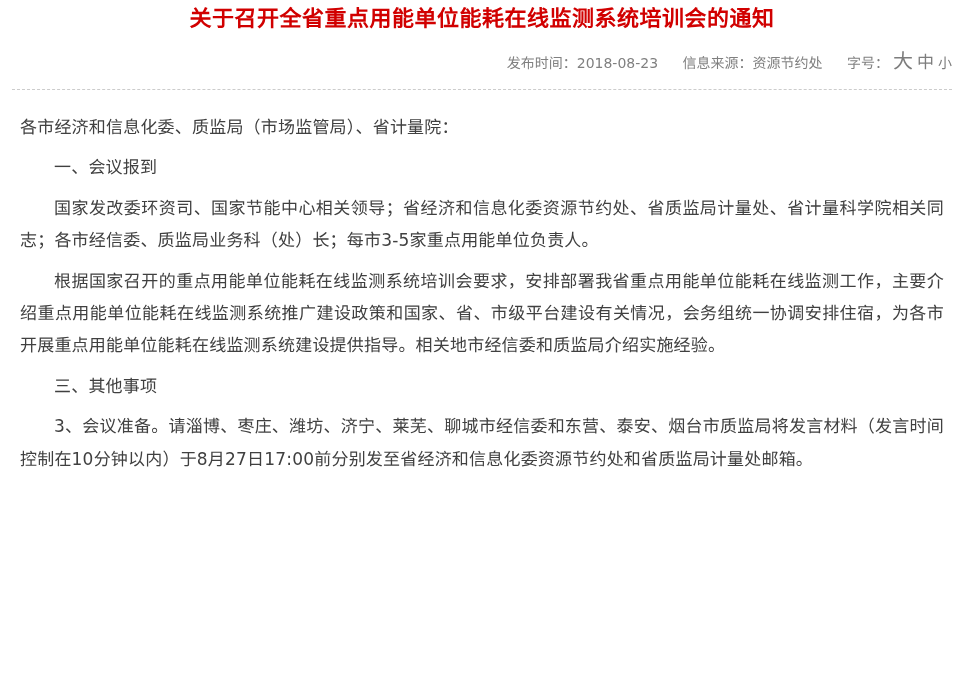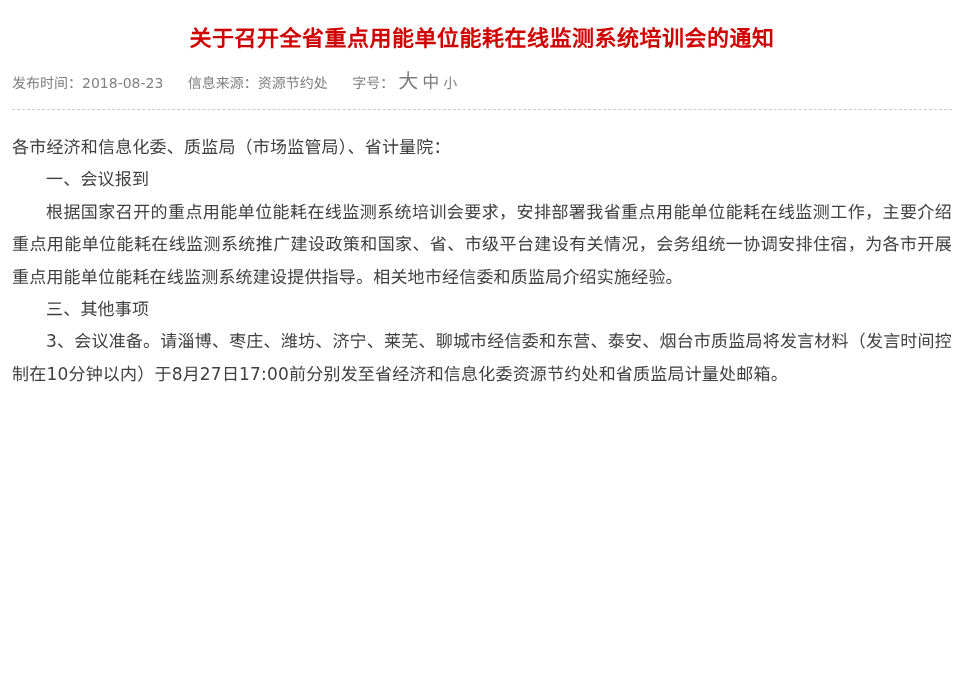--- a/index.html
+++ b/index.html
@@ -13,31 +13,31 @@
     height: 679px;
     margin: 0 auto;
     background: #ffffff;
     box-sizing: border-box;
     padding: 0 12px;
     overflow: hidden;
   }
   
   .article-title {
     margin: 0;
-    padding-top: 25px;
+    padding-top: 5px;
     text-align: center;
     font-size: 22px;
     line-height: 28px;
     font-weight: bold;
     color: #d10000;
     letter-spacing: 0.5px;
   }
   .meta-row {
     margin-top: 17px;
-    text-align: left;
+    text-align: right;
     font-size: 14px;
     color: #808080;
     line-height: 22px;
     white-space: nowrap;
   }
   .meta-group { display: inline-block; }
   .meta-group + .meta-group { margin-left: 20px; }
   .meta-row .label { color: #808080; }
   .meta-row .value { color: #808080; }
   .fontsize-switcher { display: inline-block; vertical-align: baseline; }
@@ -56,21 +56,21 @@
   }
   
   .article-body {
     margin-top: 21px;
     font-size: 17px;
     line-height: 32.4px;
     color: #404040;
     text-align: justify;
     letter-spacing: 0.2px;
   }
-  .article-body p { margin: 0; text-indent: 2em; }
+  .article-body p { margin: 8px; text-indent: 2em; }
   .article-body p.flush { text-indent: 0; }
 </style>
 </head>
 <body>
 
 <div class="page">
 
   <h1 class="article-title">关于召开全省重点用能单位能耗在线监测系统培训会的通知</h1>
 
   <div class="meta-row">
@@ -83,18 +83,19 @@
     <span class="meta-group">
       <span class="label">字号：</span><span class="fontsize-switcher"><span class="fs-large">大</span><span class="fs-medium">中</span><span class="fs-small">小</span></span>
     </span>
   </div>
 
   <div class="divider"></div>
 
   <div class="article-body">
     <p class="flush">各市经济和信息化委、质监局（市场监管局）、省计量院：</p>
     <p>一、会议报到</p>
+    <p>国家发改委环资司、国家节能中心相关领导；省经济和信息化委资源节约处、省质监局计量处、省计量科学院相关同志；各市经信委、质监局业务科（处）长；每市3-5家重点用能单位负责人。</p>
     <p>根据国家召开的重点用能单位能耗在线监测系统培训会要求，安排部署我省重点用能单位能耗在线监测工作，主要介绍重点用能单位能耗在线监测系统推广建设政策和国家、省、市级平台建设有关情况，会务组统一协调安排住宿，为各市开展重点用能单位能耗在线监测系统建设提供指导。相关地市经信委和质监局介绍实施经验。</p>
     <p>三、其他事项</p>
     <p>3、会议准备。请淄博、枣庄、潍坊、济宁、莱芜、聊城市经信委和东营、泰安、烟台市质监局将发言材料（发言时间控制在10分钟以内）于8月27日17:00前分别发至省经济和信息化委资源节约处和省质监局计量处邮箱。</p>
   </div>
 
 </div>
 
 </body></html>

